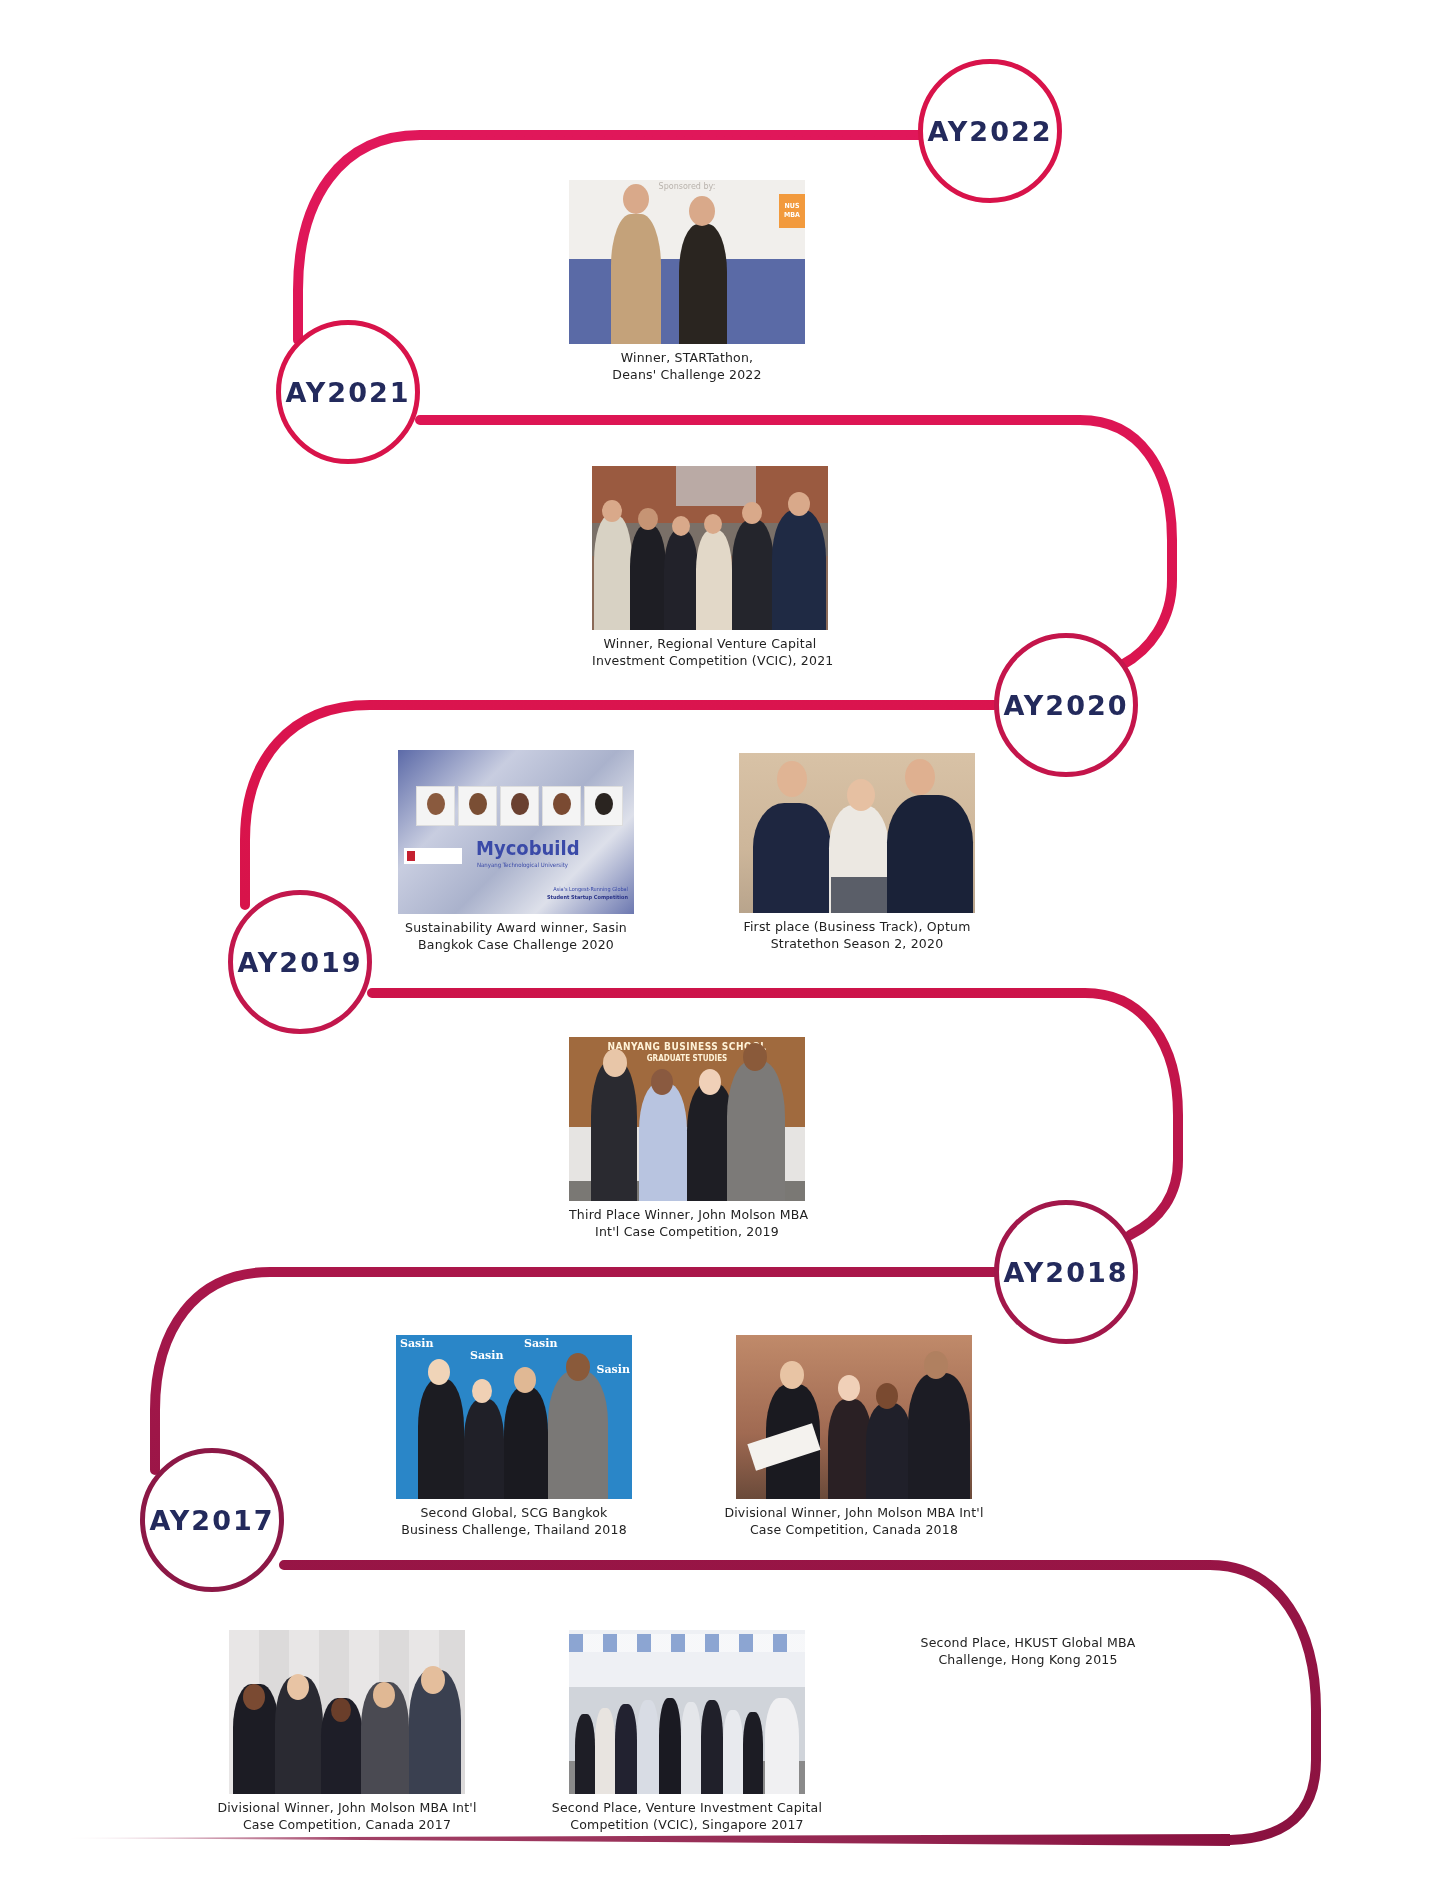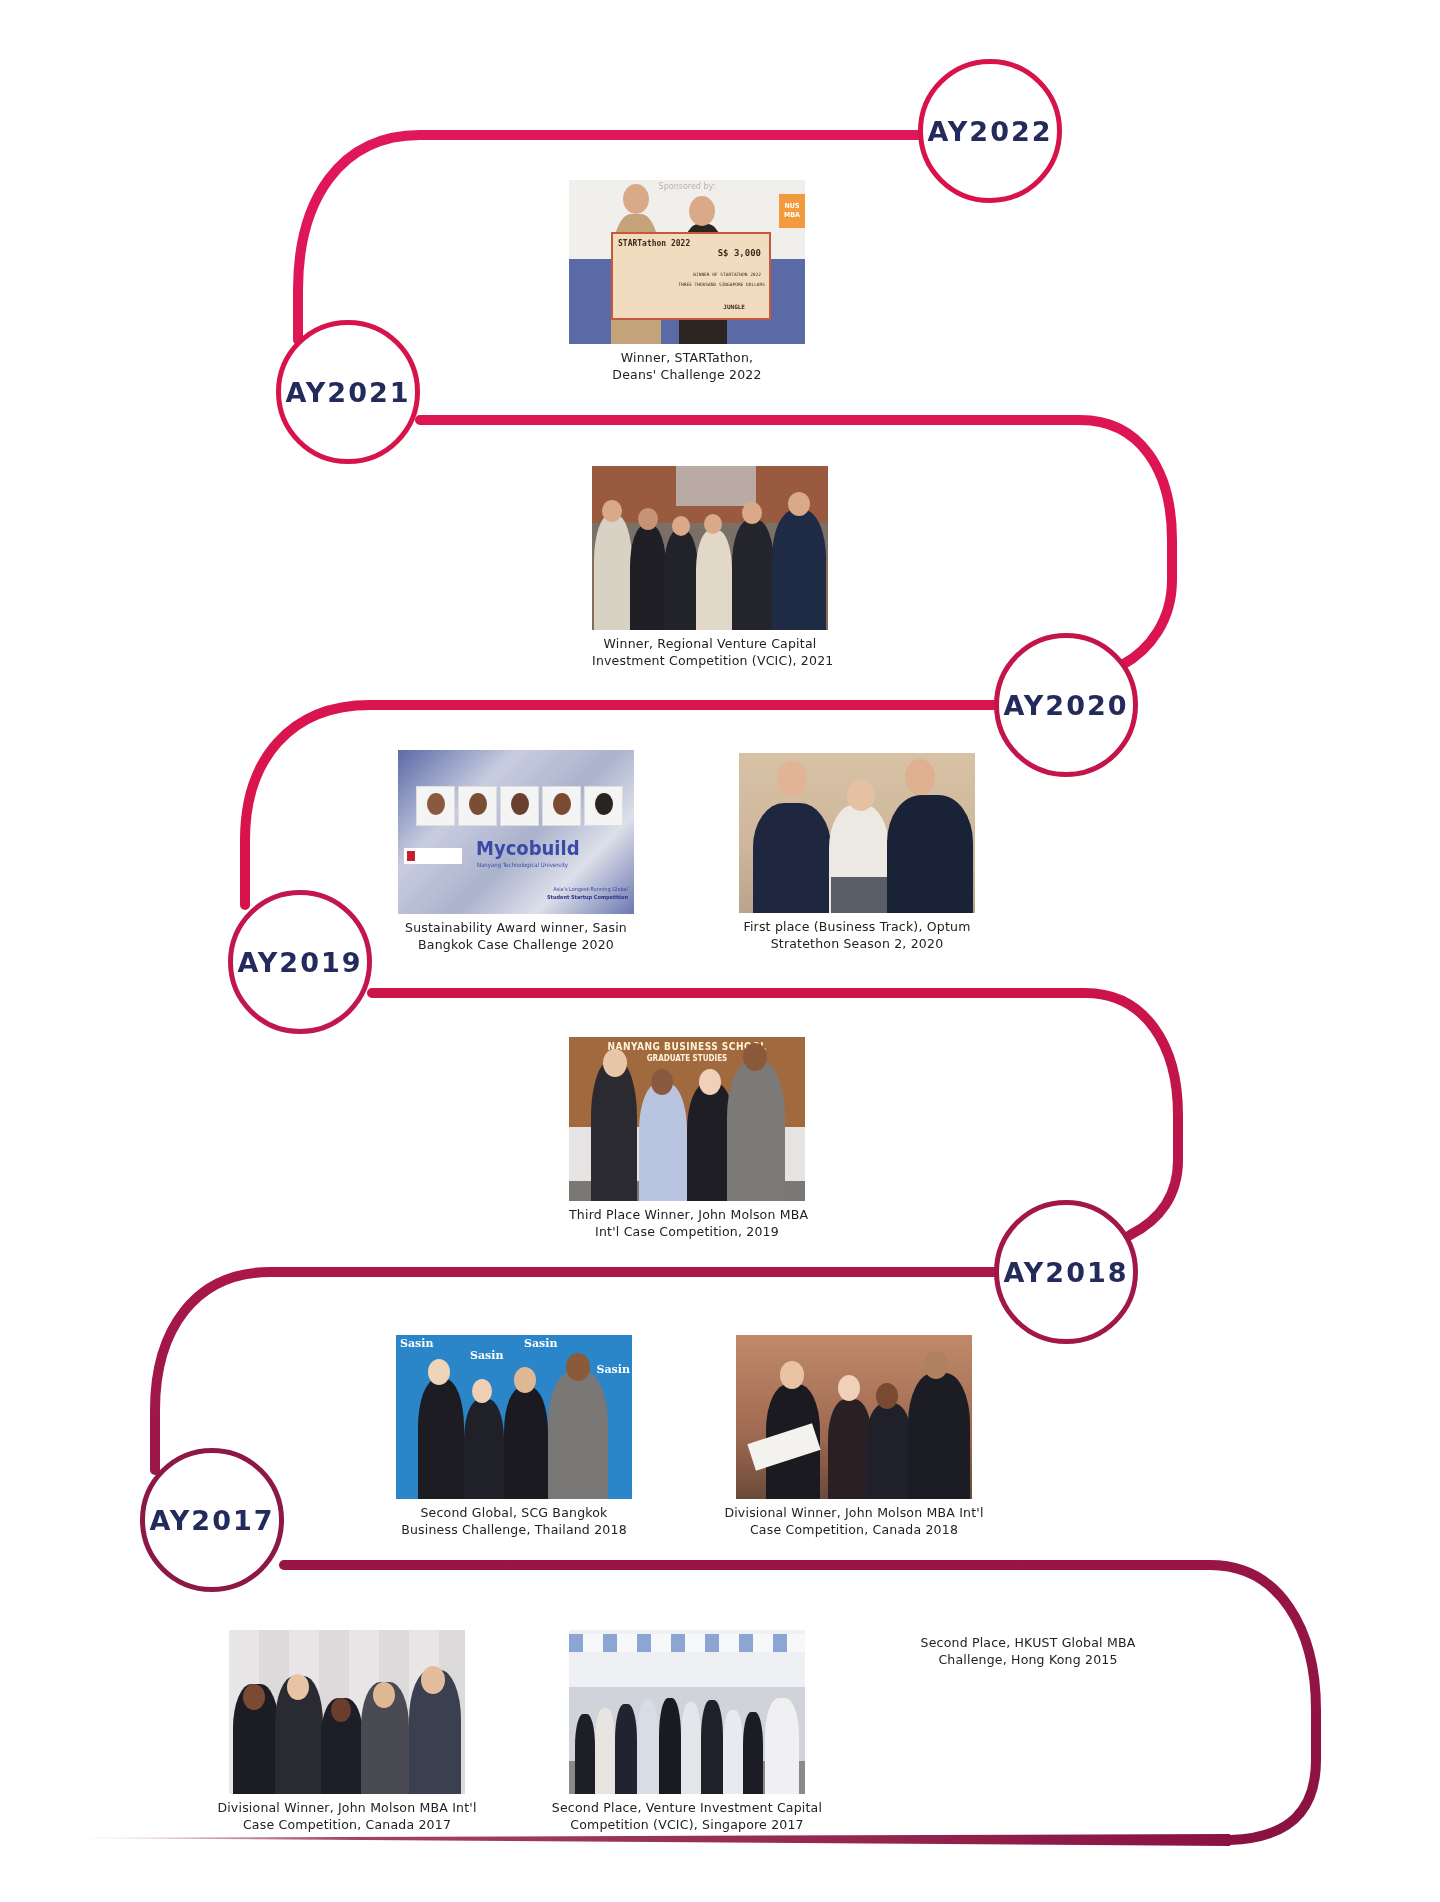--- a/index.html
+++ b/index.html
@@ -81,27 +81,20 @@
 </div>
 
 <div class="card" style="left:569px;top:180px;">
   <div class="photo" style="background:linear-gradient(180deg,#f1efec 0 48%,#5a6aa6 48% 100%);">
     <div class="ph-label" style="top:2px;font-size:8px;color:#b9b3ad;">Sponsored by:</div>
     <div style="position:absolute;right:0;top:14px;width:26px;height:34px;background:#f29a3d;color:#fff;font-size:7px;font-weight:bold;line-height:9px;padding-top:8px;box-sizing:border-box;text-align:center;">NUS MBA</div>
     <div class="person" style="left:42px;width:50px;height:130px;background:#c4a27a;"></div>
     <div class="head" style="left:54px;top:4px;width:26px;height:30px;"></div>
     <div class="person" style="left:110px;width:48px;height:120px;background:#2a2520;"></div>
     <div class="head" style="left:120px;top:16px;width:26px;height:30px;"></div>
-    <div style="position:absolute;left:42px;top:52px;width:160px;height:88px;background:#f2dcc0;border:2px solid #c7583a;box-sizing:border-box;font-family:'DejaVu Sans Mono',monospace;color:#3a2a1a;">
-      <div style="position:absolute;left:5px;top:5px;font-size:8px;font-weight:bold;">STARTathon 2022</div>
-      <div style="position:absolute;right:8px;top:14px;font-size:9px;font-weight:bold;">S$ 3,000</div>
-      <div style="position:absolute;right:8px;top:38px;font-size:4.5px;">WINNER OF STARTATHON 2022</div>
-      <div style="position:absolute;right:4px;top:48px;font-size:4.5px;">THREE THOUSAND SINGAPORE DOLLARS</div>
-      <div style="position:absolute;right:24px;bottom:8px;font-size:6px;font-weight:bold;">JUNGLE</div>
-    </div>
   </div>
   <div class="cap">
     <div>Winner, STARTathon,</div>
     <div>Deans' Challenge 2022</div>
   </div>
 </div>
 
 <div class="card" style="left:592px;top:466px;">
   <div class="photo" style="background:linear-gradient(180deg,#9a5a40 0 35%,#7a7068 35% 55%,#8a6a58 55%);">
     <div style="position:absolute;left:84px;top:0;width:80px;height:40px;background:#c8ccd0;opacity:0.7;"></div>

